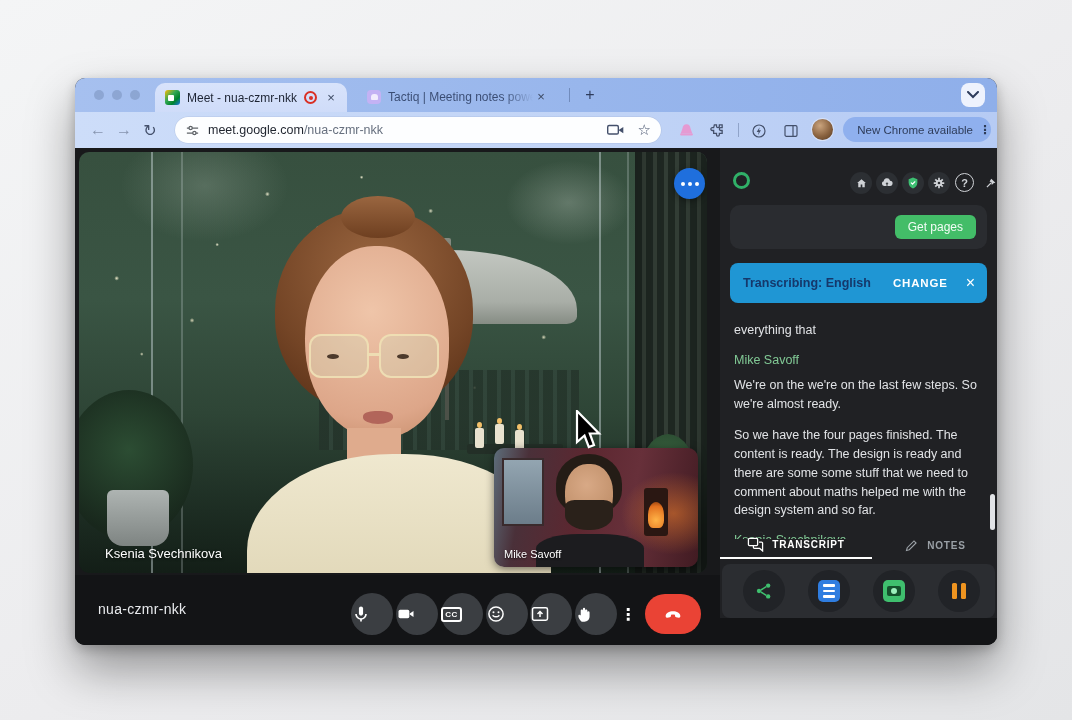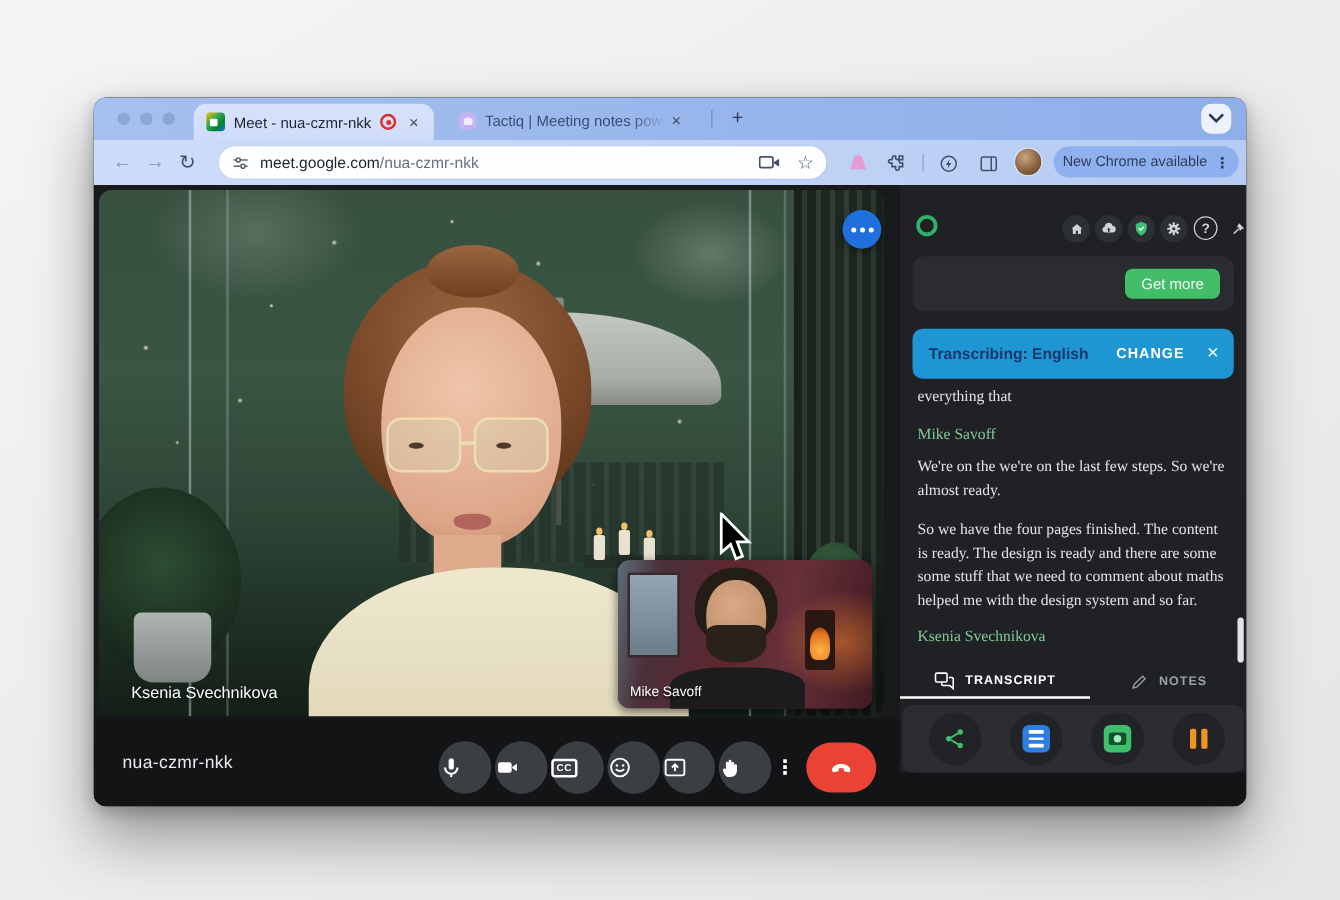--- a/index.html
+++ b/index.html
@@ -47,21 +47,21 @@
   .nav-ic.dim { color:#8694ae; }
   .addressbar { position:absolute; left:100px; top:5px; width:486px; height:26px; border-radius:13px;
     background:#fdfeff; display:flex; align-items:center; padding:0 10px; box-shadow:0 0 0 .5px rgba(120,140,180,.25); }
   .url-host { font-size:12.5px; color:#1f242e; }
   .url-path { font-size:12.5px; color:#67707f; }
   .ext-ic { position:absolute; top:9px; width:19px; height:19px; display:flex; align-items:center; justify-content:center; }
   .tb-sep { position:absolute; left:663px; top:11px; width:1px; height:14px; background:rgba(60,80,120,.35); }
   .avatar { position:absolute; left:737px; top:7px; width:21px; height:21px; border-radius:50%;
     background:radial-gradient(circle at 38% 32%,#caa47e,#8a6340 55%,#54381f); box-shadow:0 0 0 1px rgba(255,255,255,.4); }
   .update-pill { position:absolute; left:768px; top:5px; width:148px; height:25px; border-radius:13px;
-    background:#8fb0ee; display:flex; align-items:center; justify-content:center; gap:6px; cursor:pointer; }
+    background:#8fb0ee; display:flex; align-items:center; justify-content:flex-end; gap:6px; cursor:pointer; }
   .update-pill span.txt { font-size:11.5px; color:#2e3c59; }
   .update-pill span.dots { font-size:12px; color:#2e3c59; font-weight:bold; }
   
   .content { position:absolute; left:0; top:70px; width:100%; height:497px; background:#18191b; }
   .video { position:absolute; left:4px; top:4px; width:628px; height:421px; border-radius:10px; overflow:hidden;
     background:
       radial-gradient(90px 60px at 78% 12%, rgba(210,220,210,.28), transparent 70%),
       radial-gradient(120px 80px at 20% 8%, rgba(200,212,200,.22), transparent 70%),
       linear-gradient(180deg,#37503f 0%,#3a5544 35%,#2e4536 62%,#1d2d23 85%,#131e17 100%); }
   .bokeh { position:absolute; inset:0;
@@ -152,21 +152,21 @@
   .quota-card { position:absolute; left:10px; top:57px; width:257px; height:44px; border-radius:10px; background:#2a2c30;
     display:flex; align-items:center; }
   .quota-text { width:158px; margin-left:22px; text-align:center; font-size:12px; line-height:1.35; color:#e8eaed; }
   .getmore-btn { position:absolute; right:11px; top:10px; height:24px; padding:0 13px; border-radius:6px; background:#43bd68;
     color:#f2fcf5; font-size:12px; line-height:24px; cursor:pointer; }
   .banner { position:absolute; left:10px; top:115px; width:257px; height:40px; border-radius:8px; background:#1f96d4;
     display:flex; align-items:center; }
   .banner-label { margin-left:13px; font-size:12.5px; font-weight:bold; color:#15386b; flex:1; }
   .banner-change { font-size:11.5px; font-weight:bold; letter-spacing:.8px; color:#fff; margin-right:18px; cursor:pointer; }
   .banner-x { font-size:16px; color:#fff; margin-right:12px; cursor:pointer; }
-  .transcript { position:absolute; left:0; top:160px; width:100%; height:218px; padding:0 14px; overflow:hidden;font-family:Liberation Serif, serif; }
+  .transcript { position:absolute; left:0; top:173px; width:100%; height:218px; padding:0 14px; overflow:hidden; }
   .tr-text { font-size:12.5px; line-height:1.5; color:#e1e3e6; margin-bottom:13px; }
   .tr-speaker { font-size:12.5px; color:#81c995; margin:4px 0 9px; }
   .scroll-thumb { position:absolute; right:2px; top:346px; width:5px; height:36px; border-radius:3px; background:#e1e3e6; }
   .tq-tabs { position:absolute; left:0; top:384px; width:100%; height:27px; display:flex; }
   .tq-tab { display:flex; align-items:center; justify-content:center; gap:8px; font-size:10px; font-weight:bold; letter-spacing:.8px; cursor:pointer; }
   .tq-tab.active { width:152px; color:#fff; border-bottom:2.5px solid #fff; }
   .tq-tab.inactive { width:118px; color:#9aa0a6; margin-left:4px; }
   .action-bar { position:absolute; left:2px; top:416px; width:273px; height:54px; border-radius:8px; background:#2b2d31; }
   .act-btn { position:absolute; top:6px; width:42px; height:42px; border-radius:50%; background:#212327;
     display:flex; align-items:center; justify-content:center; cursor:pointer; }
@@ -405,21 +405,21 @@
         <span>?</span>
       </div>
       <div class="hdr-ic" style="left:260px;background:transparent">
         <svg width="14" height="14" viewBox="0 0 24 24">
             <line x1="5" y1="19" x2="12" y2="12" stroke="#cfd2d6" stroke-width="2"></line>
             <path d="M12.5 4.5l7 7-3.2.9-2.9 2.9-.9-4.8-3-1z" fill="#cfd2d6"></path>
           </svg>
       </div>
 
       <div class="quota-card">
-        <span class="getmore-btn">Get more</span>
+        <span class="getmore-btn">Get pages</span>
       </div>
 
       <div class="banner">
         <span class="banner-label">Transcribing: English</span>
         <span class="banner-change">CHANGE</span>
         <span class="banner-x">×</span>
       </div>
 
       <div class="transcript">
         <div class="tr-text">everything that</div>

